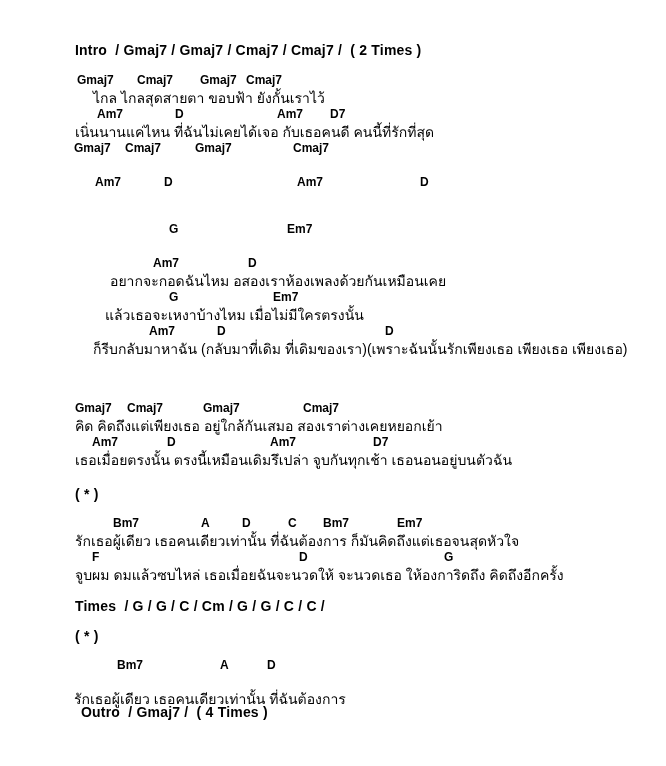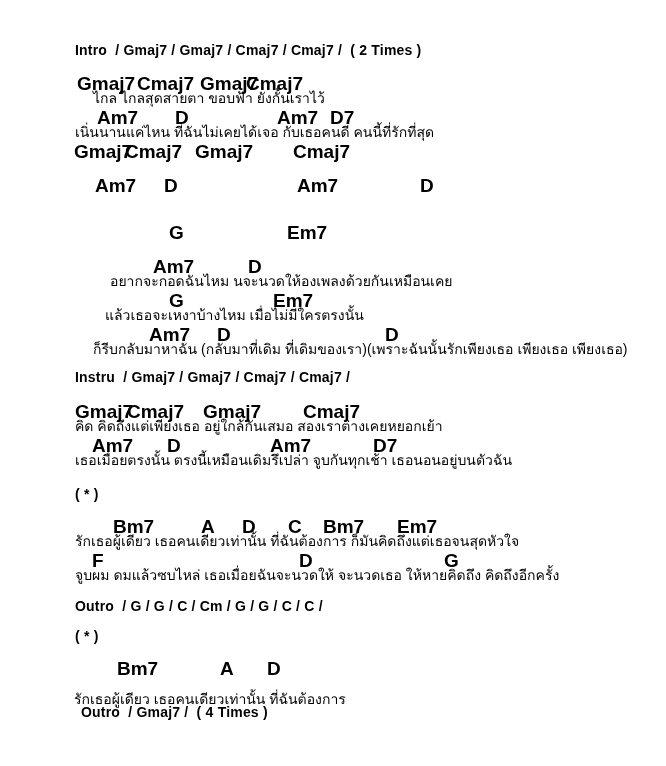--- a/index.html
+++ b/index.html
@@ -32,21 +32,21 @@
     top: 0;
     white-space: pre;
   }
   .line.section span {
     font-weight: bold;
     font-size: 14px;
     letter-spacing: 0.2px;
   }
   .line.chords span {
     font-weight: bold;
-    font-size: 19px;
+    font-size: 12px;
   }
   .line.lyric span {
     font-weight: normal;
     font-size: 14px;
   }
 </style>
 </head>
 <body>
 
 <div class="page" style="background: rgb(255, 255, 255); color: rgb(0, 0, 0);">
@@ -85,39 +85,36 @@
     </div>
     <div class="line chords" style="top: 222px;">
       <span style="left: 169px;">G</span>
       <span style="left: 287px;">Em7</span>
     </div>
     <div class="line chords" style="top: 256px;">
       <span style="left: 153px;">Am7</span>
       <span style="left: 248px;">D</span>
     </div>
     <div class="line lyric" style="top: 270px;">
-      <span style="left: 110px;">อยากจะกอดฉันไหม นจะนวดให้องเพลงด้วยกันเหมือนเคย</span>
+      <span style="left: 110px;">อยากจะกอดฉันไหม อสองเราห้องเพลงด้วยกันเหมือนเคย</span>
     </div>
     <div class="line chords" style="top: 290px;">
       <span style="left: 169px;">G</span>
       <span style="left: 273px;">Em7</span>
     </div>
     <div class="line lyric" style="top: 304px;">
       <span style="left: 105px;">แล้วเธอจะเหงาบ้างไหม เมื่อไม่มีใครตรงนั้น</span>
     </div>
     <div class="line chords" style="top: 324px;">
       <span style="left: 149px;">Am7</span>
       <span style="left: 217px;">D</span>
       <span style="left: 385px;">D</span>
     </div>
     <div class="line lyric" style="top: 338px;">
       <span style="left: 93px;">ก็รีบกลับมาหาฉัน (กลับมาที่เดิม ที่เดิมของเรา)(เพราะฉันนั้นรักเพียงเธอ เพียงเธอ เพียงเธอ)</span>
-    </div>
-    <div class="line section" style="top: 369px;">
-      <span style="left: 75px;">Instru  / Gmaj7 / Gmaj7 / Cmaj7 / Cmaj7 /</span>
     </div>
     <div class="line chords" style="top: 401px;">
       <span style="left: 75px;">Gmaj7</span>
       <span style="left: 127px;">Cmaj7</span>
       <span style="left: 203px;">Gmaj7</span>
       <span style="left: 303px;">Cmaj7</span>
     </div>
     <div class="line lyric" style="top: 415px;">
       <span style="left: 75px;">คิด คิดถึงแต่เพียงเธอ อยู่ใกล้กันเสมอ สองเราต่างเคยหยอกเย้า</span>
     </div>
@@ -143,24 +140,24 @@
     </div>
     <div class="line lyric" style="top: 530px;">
       <span style="left: 75px;">รักเธอผู้เดียว เธอคนเดียวเท่านั้น ที่ฉันต้องการ ก็มันคิดถึงแต่เธอจนสุดหัวใจ</span>
     </div>
     <div class="line chords" style="top: 550px;">
       <span style="left: 92px;">F</span>
       <span style="left: 299px;">D</span>
       <span style="left: 444px;">G</span>
     </div>
     <div class="line lyric" style="top: 564px;">
-      <span style="left: 75px;">จูบผม ดมแล้วซบไหล่ เธอเมื่อยฉันจะนวดให้ จะนวดเธอ ให้หายคิดถึง คิดถึงอีกครั้ง</span>
+      <span style="left: 75px;">จูบผม ดมแล้วซบไหล่ เธอเมื่อยฉันจะนวดให้ จะนวดเธอ ให้องการิดถึง คิดถึงอีกครั้ง</span>
     </div>
     <div class="line section" style="top: 598px;">
-      <span style="left: 75px;">Outro  / G / G / C / Cm / G / G / C / C /</span>
+      <span style="left: 75px;">Times  / G / G / C / Cm / G / G / C / C /</span>
     </div>
     <div class="line section" style="top: 628px;">
       <span style="left: 75px;">( * )</span>
     </div>
     <div class="line chords" style="top: 658px;">
       <span style="left: 117px;">Bm7</span>
       <span style="left: 220px;">A</span>
       <span style="left: 267px;">D</span>
     </div>
     <div class="line lyric" style="top: 688px; padding-left: 28px;">

